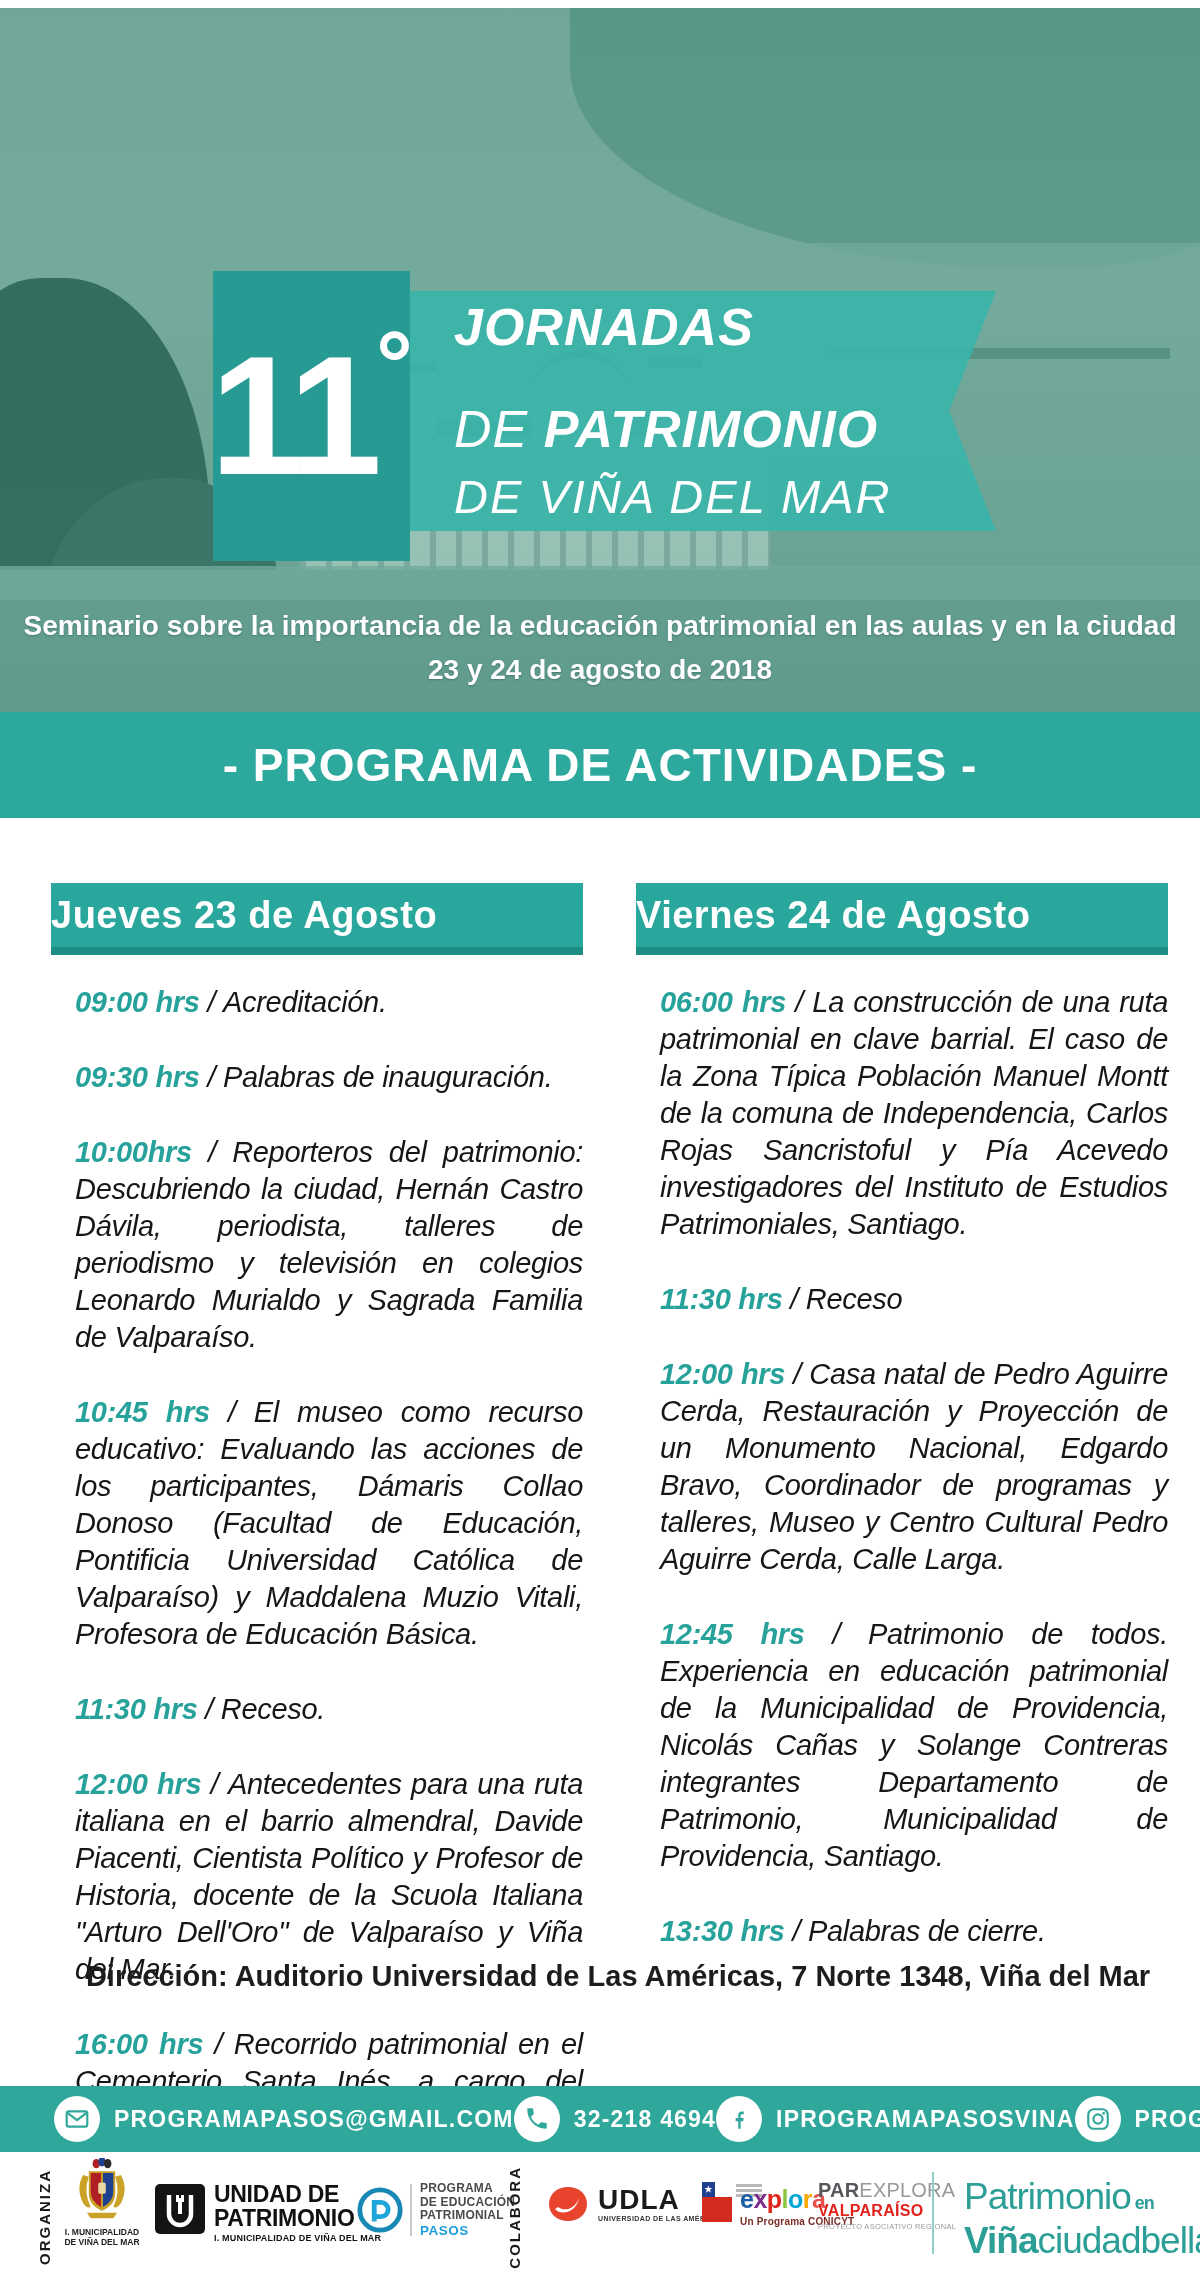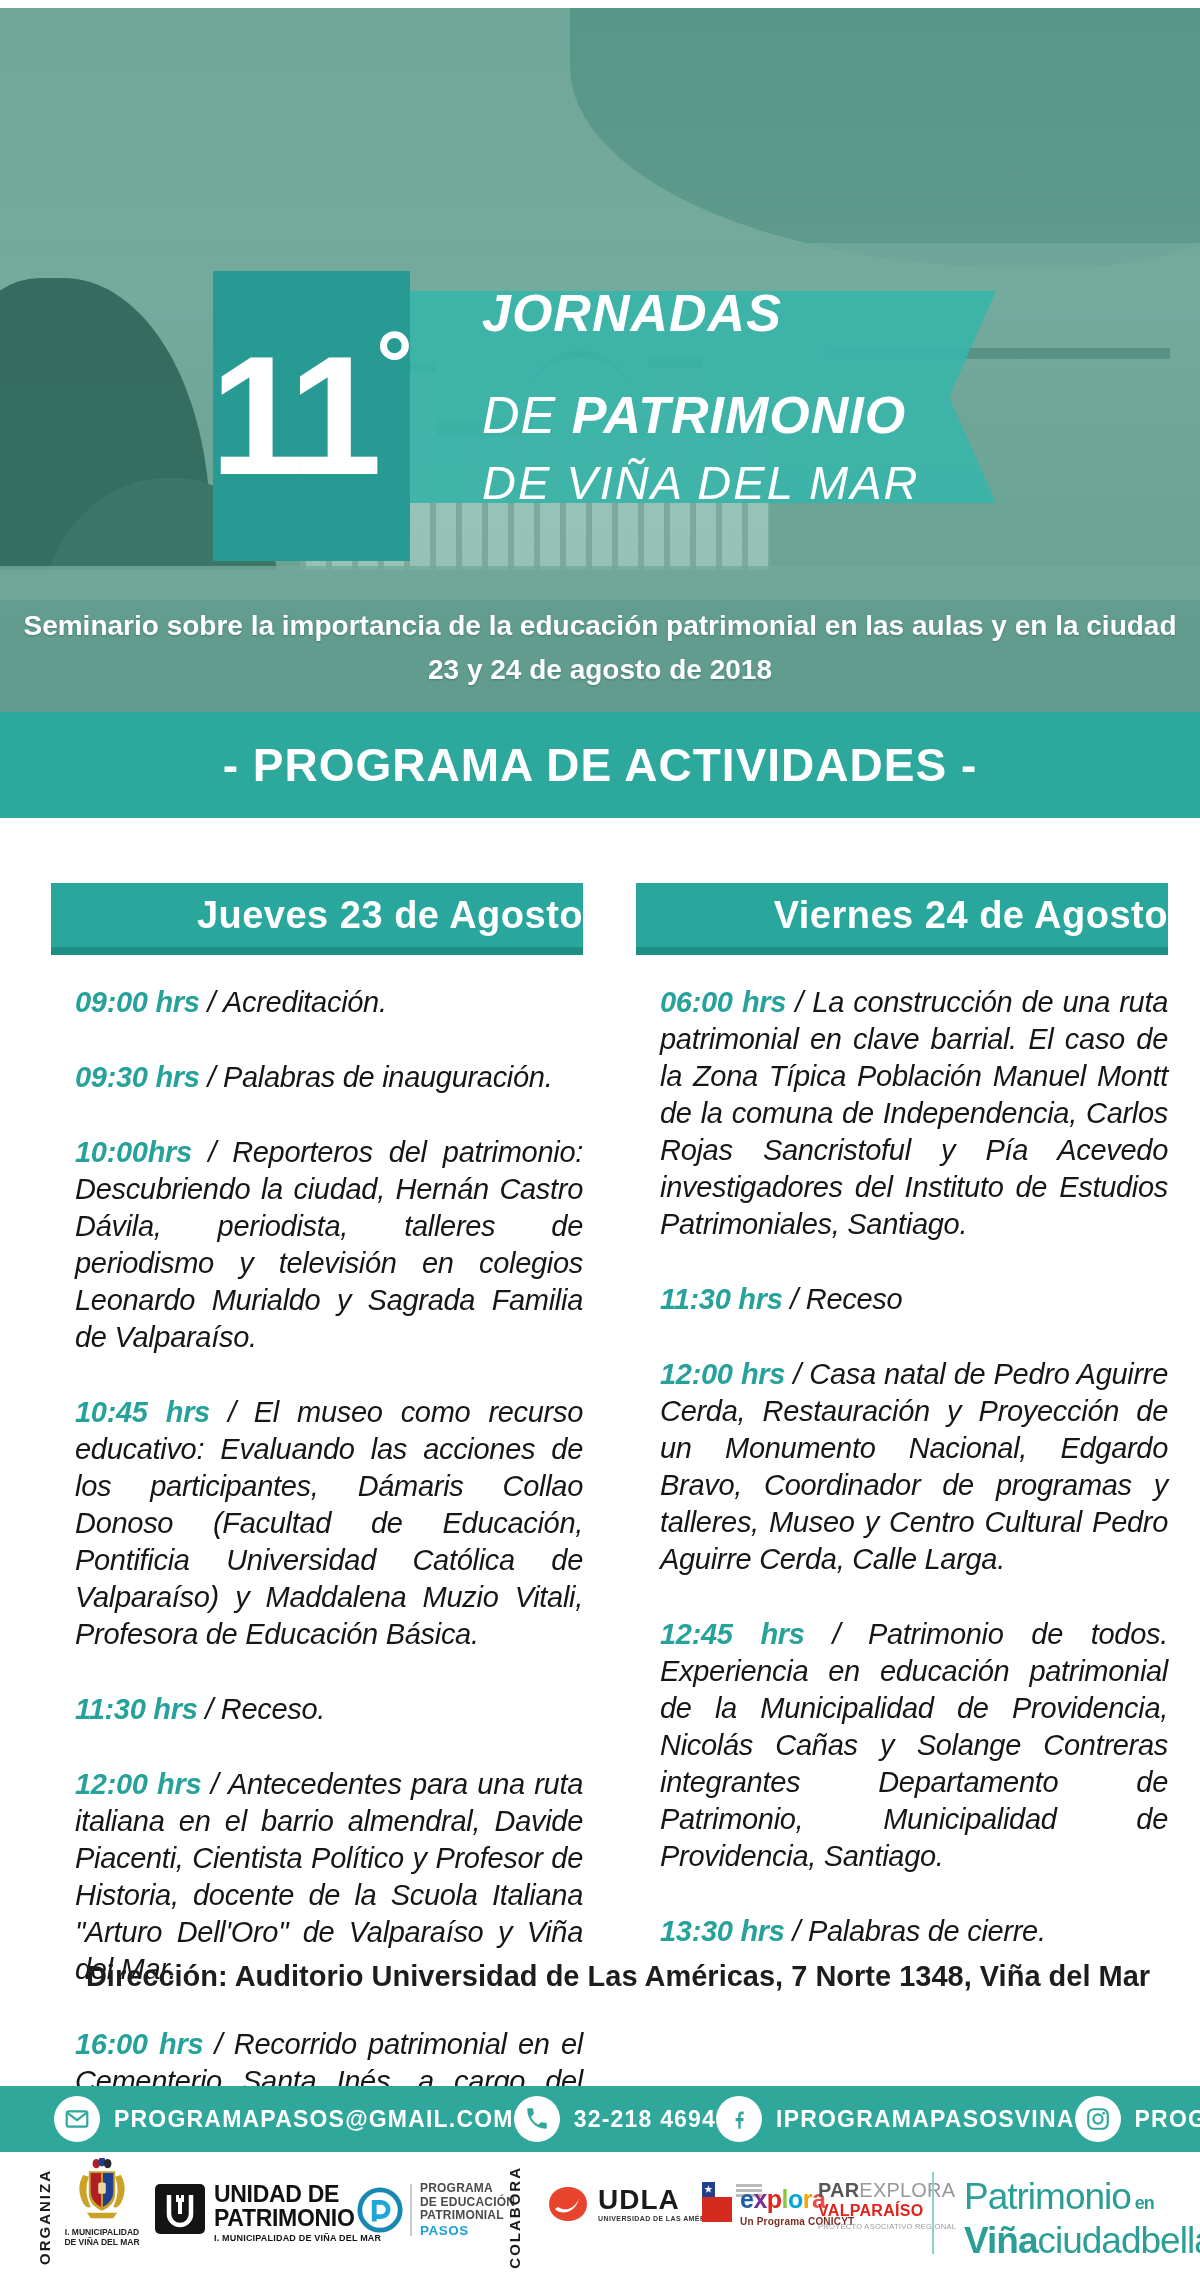--- a/index.html
+++ b/index.html
@@ -27,44 +27,44 @@
   .ph-path{left:0;bottom:120px;width:100%;height:34px;background:#93bdae;opacity:.8;}
   .ph-overlay{left:0;top:0;width:100%;height:100%;
       background:linear-gradient(180deg,rgba(56,126,115,.22),rgba(56,126,115,.05) 40%,rgba(56,126,115,.18)),
                  rgba(66,148,136,.30);}
 
   .badge{position:absolute;left:213px;top:263px;width:197px;height:290px;
          background:var(--badge-teal,#289A94);display:flex;align-items:center;justify-content:center;z-index:3;}
   .badge-num{color:#fff;font-weight:800;font-size:168px;line-height:1;letter-spacing:-6px;}
   .badge-deg{color:#fff;font-weight:800;font-size:92px;line-height:1;vertical-align:top;position:relative;top:-52px;}
 
-  .ribbon{position:absolute;left:410px;top:283px;width:586px;height:212px;z-index:2;
+  .ribbon{position:absolute;left:410px;top:283px;width:586px;height:240px;z-index:2;
           background:rgba(59,179,169,.95);
           clip-path:polygon(0 0,100% 0,92% 50%,100% 100%,0 100%);
-          display:flex;flex-direction:column;justify-content:center;padding-left:72px;box-sizing:border-box;}
+          display:flex;flex-direction:column;justify-content:center;padding-left:44px;box-sizing:border-box;}
   .rb1{color:#fff;font-style:italic;font-weight:800;font-size:52px;line-height:70px;letter-spacing:1px;}
   .rb2{color:#fff;font-style:italic;font-size:52px;line-height:70px;letter-spacing:1px;margin-top:32px;}
   .rb2 .light{font-weight:400;} .rb2 .strong{font-weight:800;}
   .rb3{color:#fff;font-style:italic;font-weight:300;font-size:47px;line-height:66px;letter-spacing:2px;}
 
   .hero-sub{position:absolute;left:0;top:596px;width:100%;text-align:center;z-index:2;}
   .hero-sub .l{color:#fff;font-weight:700;font-size:28px;line-height:44px;
                text-shadow:0 1px 2px rgba(20,60,55,.35);}
 
   
   .band{position:absolute;left:0;top:712px;width:1200px;height:106px;background:var(--band-teal,#2CA89D);
         display:flex;align-items:center;justify-content:center;}
   .band-title{color:#fff;font-weight:800;font-size:46px;letter-spacing:1px;}
 
   
   .col{position:absolute;top:883px;width:532px;}
   .col-left{left:51px;} .col-right{left:636px;}
   .day-header{height:64px;background:var(--teal-primary,#2AA79C);
               border-bottom:8px solid var(--teal-dark-border,#1E8E85);
-              display:flex;align-items:center;justify-content:flex-end;}
+              display:flex;align-items:center;justify-content:flex-start;}
   .day-header span{color:#fff;font-weight:800;font-size:38px;letter-spacing:.5px;}
   .entries{margin-top:29px;margin-left:24px;}
   .entry{margin:0;font-style:italic;font-size:29px;line-height:37px;color:var(--body-text,#161616);
          text-align:justify;letter-spacing:-.3px;}
   .entry + .entry{margin-top:38px;}
   .entry .time{font-weight:700;color:var(--time-teal,#26A29A);}
   .entry .sep{font-weight:400;}
   .entry .desc{font-weight:500;}
 
   

